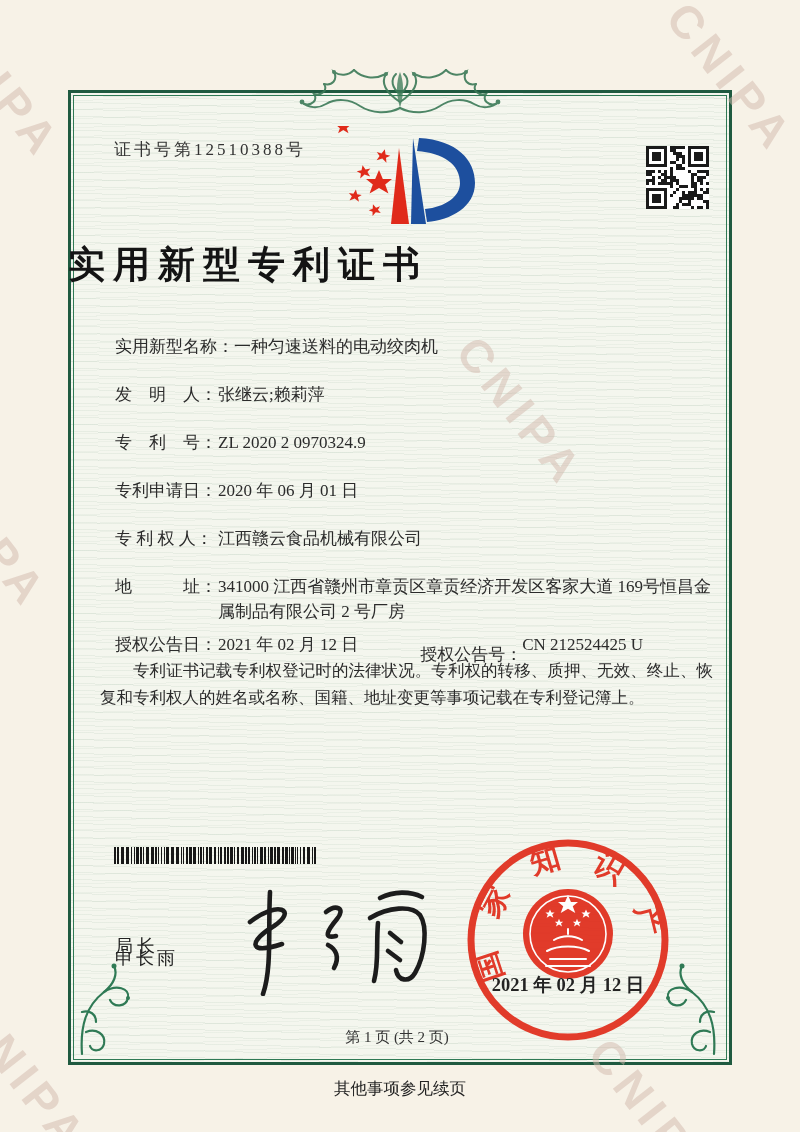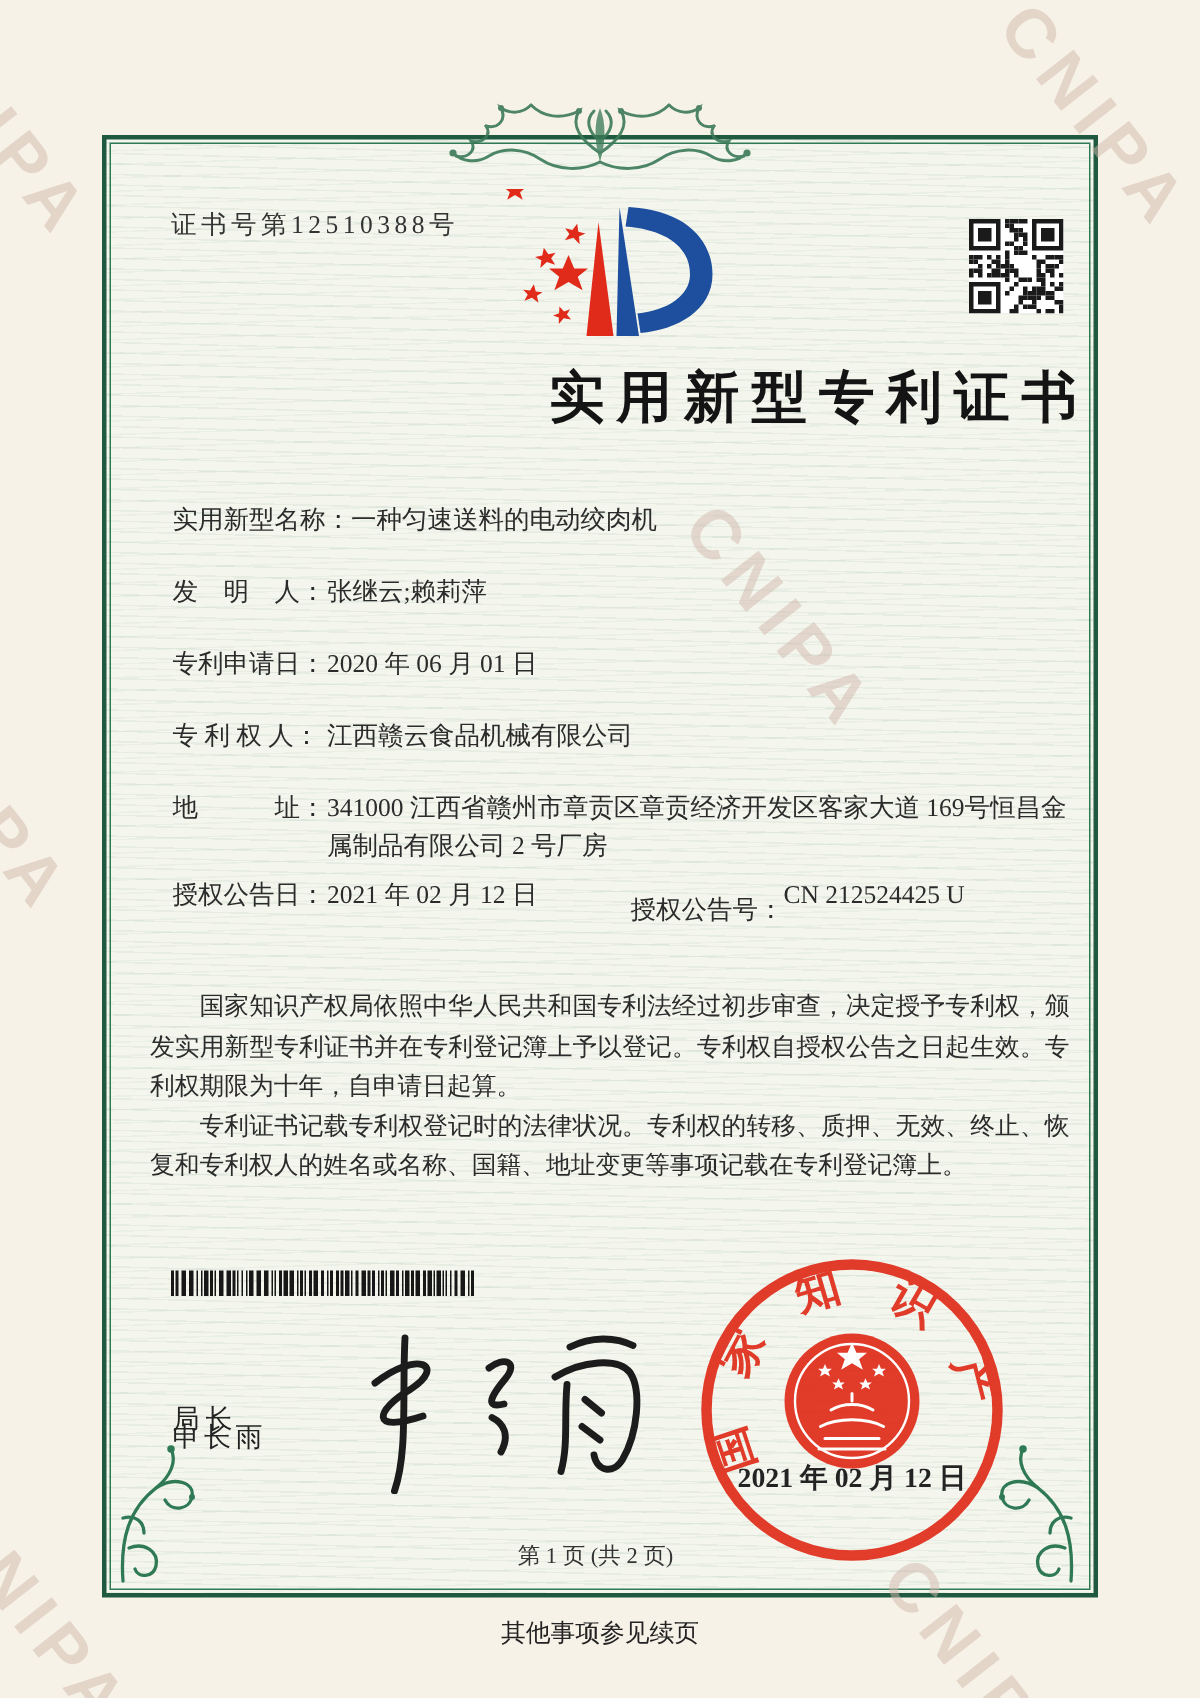--- a/index.html
+++ b/index.html
@@ -27,21 +27,21 @@
       #f4f6ee;
   }
   .frame::before{
     content:"";position:absolute;left:2px;top:2px;right:2px;bottom:2px;
     border:1px solid #2f7a55;
   }
   .deco{position:absolute;z-index:2;pointer-events:none;}
   .content{position:absolute;z-index:3;}
   .cert-no{left:114px;top:138px;font-size:17px;letter-spacing:3px;color:#333;}
   .title{
-    left:68px;top:240px;width:658px;text-align:right;
+    left:68px;top:240px;width:658px;text-align:left;
     font-size:37px;font-weight:bold;letter-spacing:8px;color:#141414;
   }
   .fields{left:115px;top:334px;width:600px;font-size:17px;line-height:25px;}
   .frow{display:flex;margin-bottom:23px;}
   .flabel{flex:0 0 103px;white-space:nowrap;}
   .fvalue{flex:0 0 auto;max-width:497px;}
   .frow.addr{margin-bottom:8px;justify-content:space-between;}
   .frow.grant .pair2{margin-left:62px;margin-top:10px;}
   .paras{left:100px;top:658px;width:613px;font-size:16.5px;line-height:26.5px;text-align:justify;}
   .paras p{margin:0;text-indent:2em;}
@@ -263,41 +263,44 @@
 <div class="content fields">
   <div class="frow">
     <span class="flabel">实用新型名称：</span>
     <span class="fvalue">一种匀速送料的电动绞肉机</span>
   </div>
   <div class="frow">
     <span class="flabel">发　明　人：</span>
     <span class="fvalue">张继云;赖莉萍</span>
   </div>
   <div class="frow">
+    <span class="flabel">专　利　号：</span>
+    <span class="fvalue">ZL 2020 2 0970324.9</span>
+  </div>
+  <div class="frow">
     <span class="flabel">专利申请日：</span>
     <span class="fvalue">2020 年 06 月 01 日</span>
   </div>
   <div class="frow">
     <span class="flabel">专 利 权 人：</span>
     <span class="fvalue">江西赣云食品机械有限公司</span>
   </div>
   <div class="frow addr">
     <span class="flabel">地　　　址：</span>
     <span class="fvalue">341000 江西省赣州市章贡区章贡经济开发区客家大道 169号恒昌金属制品有限公司 2 号厂房</span>
   </div>
   <div class="frow grant">
     <span class="flabel">授权公告日：</span>
     <span>2021 年 02 月 12 日</span>
     <span class="pair2">授权公告号：</span>
     <span>CN 212524425 U</span>
   </div>
 </div>
 
 <div class="content paras">
-  <p>国家知识产权局依照中华人民共和国专利法经过初步审查，决定授予专利权，颁发实用新型专利证书并在专利登记簿上予以登记。专利权自授权公告之日起生效。专利权期限为十年，自申请日起算。</p>
   <p>专利证书记载专利权登记时的法律状况。专利权的转移、质押、无效、终止、恢复和专利权人的姓名或名称、国籍、地址变更等事项记载在专利登记簿上。</p>
 </div>
 
 <div class="content barcode" id="barcode">
     <i style="left:0px;width:2px"></i>
     <i style="left:3px;width:2px"></i>
     <i style="left:7px;width:3px"></i>
     <i style="left:12px;width:3px"></i>
     <i style="left:17px;width:1px"></i>
     <i style="left:20px;width:1px"></i>

